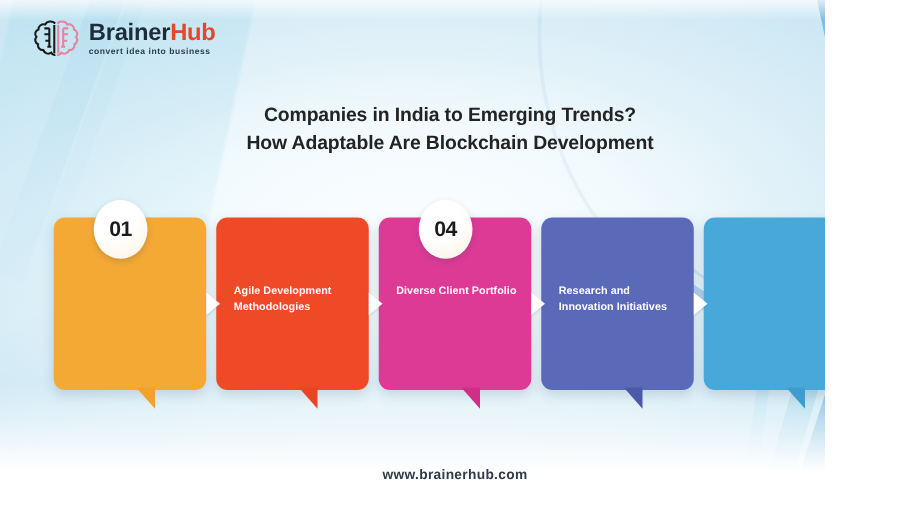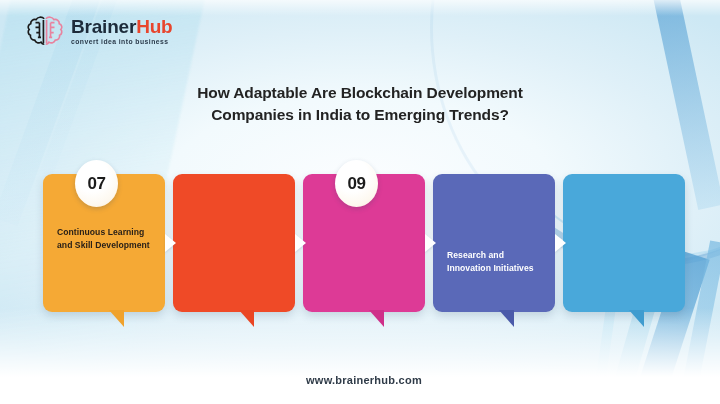--- a/index.html
+++ b/index.html
@@ -3,21 +3,21 @@
 <meta charset="utf-8">
 <title>Infographic</title>
 <style>
   html,body{margin:0;padding:0;}
   body{
     width:720px;height:404px;overflow:hidden;
     font-family:"Liberation Sans", sans-serif;
     background:#ffffff;
   }
   .canvas{
-    position:relative;width:720px;height:404px;overflow:hidden;
+    position:relative;width:660px;height:404px;overflow:hidden;
     background:
       radial-gradient(ellipse 70% 55% at 50% 45%, #fbfdff 0%, #f2fafd 38%, #dff0f8 68%, #cde8f4 100%);
   }
   
   .bg-wash-left{
     position:absolute;left:-30px;top:-40px;width:190px;height:480px;
     background:linear-gradient(160deg, rgba(176,222,238,.55), rgba(214,240,248,.15) 60%, rgba(255,255,255,0) 100%);
     transform:rotate(12deg);
     filter:blur(1px);
   }
@@ -187,51 +187,52 @@
     </svg>
     <div class="logo-text">
       <div class="logo-name">
         <span class="part-a">Brainer</span><span class="part-b">Hub</span>
       </div>
       <div class="logo-tag">convert idea into business</div>
     </div>
   </div>
 
   <div class="title">
+    <span class="line">Companies in India to Emerging Trends?</span>
     <span class="line">How Adaptable Are Blockchain Development</span>
-    <span class="line">Companies in India to Emerging Trends?</span>
   </div>
 
   <div class="cards">
 
     <div class="card-slot">
       <div class="card-body" id="cb0" style="background: rgb(245, 169, 53);"></div>
       <div class="card-tail" id="ct0" style="border-top-color: rgb(240, 162, 44);"></div>
-      <div class="card-text" id="cx0" style="color: rgb(42, 33, 24);">Continuous Learning and Skill Development</div>
-      <div class="badge">07</div>
+      <div class="badge">01</div>
       <div class="arrow" style="border-left-color: rgb(255, 255, 255);"></div>
     </div>
 
     <div class="card-slot">
       <div class="card-body" id="cb1" style="background: rgb(239, 74, 39);"></div>
       <div class="card-tail" id="ct1" style="border-top-color: rgb(234, 69, 34);"></div>
+      <div class="card-text" id="cx1" style="color: rgb(255, 255, 255);">Agile Development Methodologies</div>
       <div class="arrow" style="border-left-color: rgb(255, 255, 255);"></div>
     </div>
 
     <div class="card-slot">
       <div class="card-body" id="cb2" style="background: rgb(221, 58, 150);"></div>
       <div class="card-tail" id="ct2" style="border-top-color: rgb(207, 47, 137);"></div>
-      <div class="badge">09</div>
+      <div class="card-text" id="cx2" style="color: rgb(255, 255, 255);">Diverse Client Portfolio</div>
+      <div class="badge">04</div>
       <div class="arrow" style="border-left-color: rgb(255, 255, 255);"></div>
     </div>
 
     <div class="card-slot">
       <div class="card-body" id="cb3" style="background: rgb(90, 105, 184);"></div>
       <div class="card-tail" id="ct3" style="border-top-color: rgb(74, 90, 169);"></div>
-      <div class="card-text" id="cx3" style="color: rgb(255, 255, 255); margin-top: 23px;">Research and Innovation Initiatives</div>
+      <div class="card-text" id="cx3" style="color: rgb(255, 255, 255);">Research and Innovation Initiatives</div>
       <div class="arrow" style="border-left-color: rgb(255, 255, 255);"></div>
     </div>
 
     <div class="card-slot">
       <div class="card-body" id="cb4" style="background: rgb(73, 168, 218);"></div>
       <div class="card-tail" id="ct4" style="border-top-color: rgb(63, 156, 207);"></div>
     </div>
 
   </div>
 

